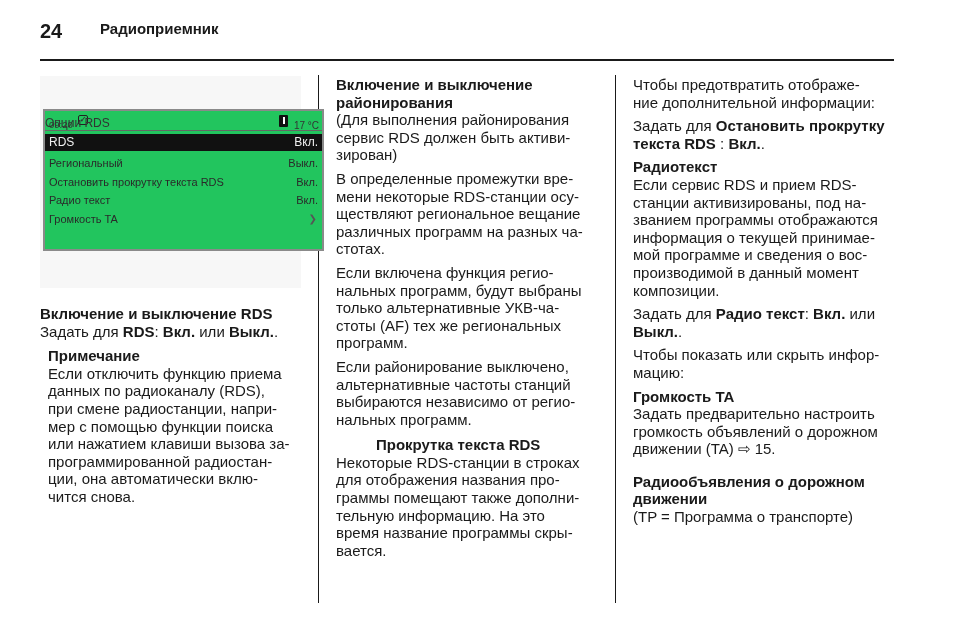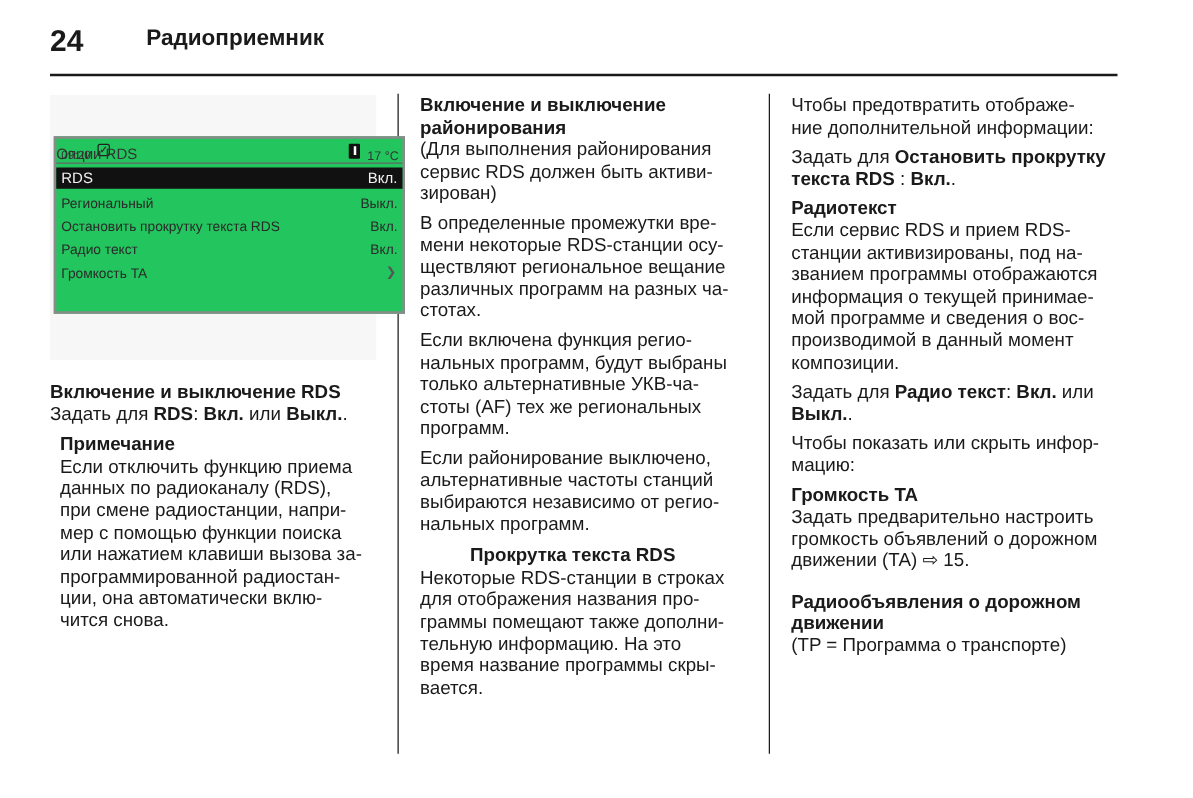--- a/index.html
+++ b/index.html
@@ -18,30 +18,30 @@
     .page-header {
       position: absolute;
       left: 40px;
       top: 20px;
       height: 24px;
     }
     .page-number {
       position: absolute;
       left: 0;
       top: 0;
-      font-size: 24px;
+      font-size: 20px;
       font-weight: bold;
       color: #1a1a1a;
       white-space: nowrap;
     }
     .page-title {
       position: absolute;
-      left: 77px;
+      left: 60px;
       top: 0;
-      font-size: 18px;
+      font-size: 15px;
       font-weight: bold;
       color: #1a1a1a;
       white-space: nowrap;
     }
     .header-rule {
       position: absolute;
       left: 40px;
       top: 59px;
       width: 854px;
       height: 2px;

